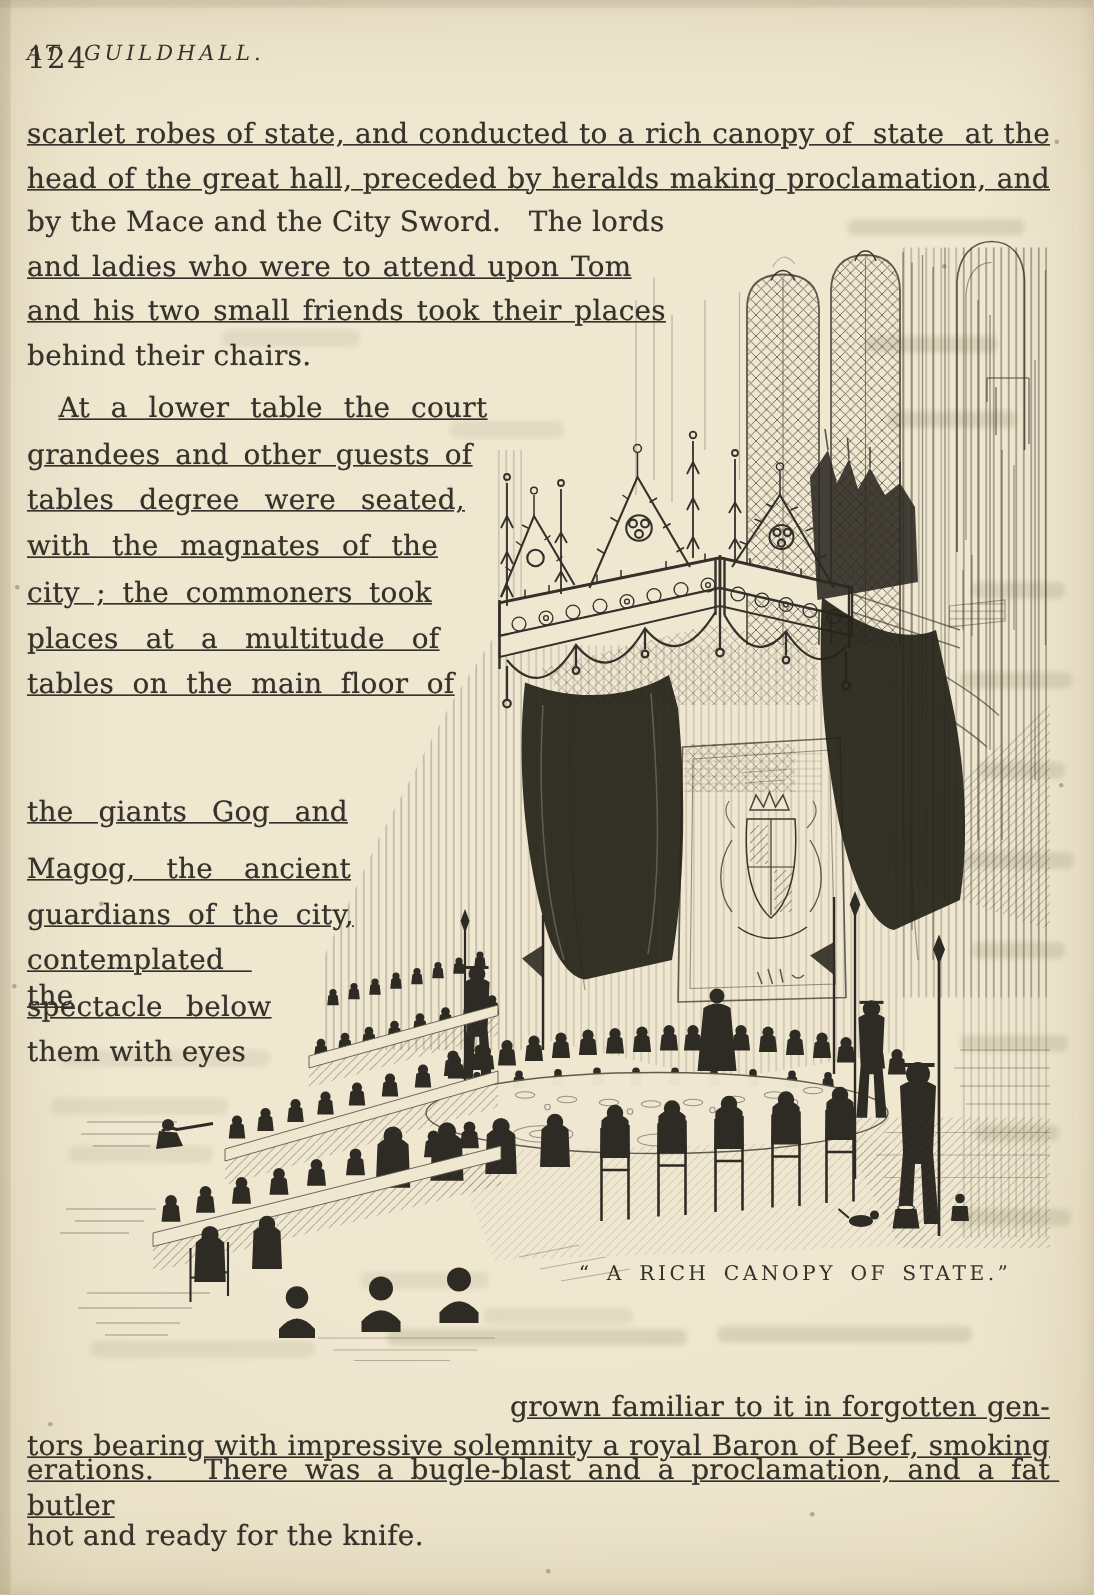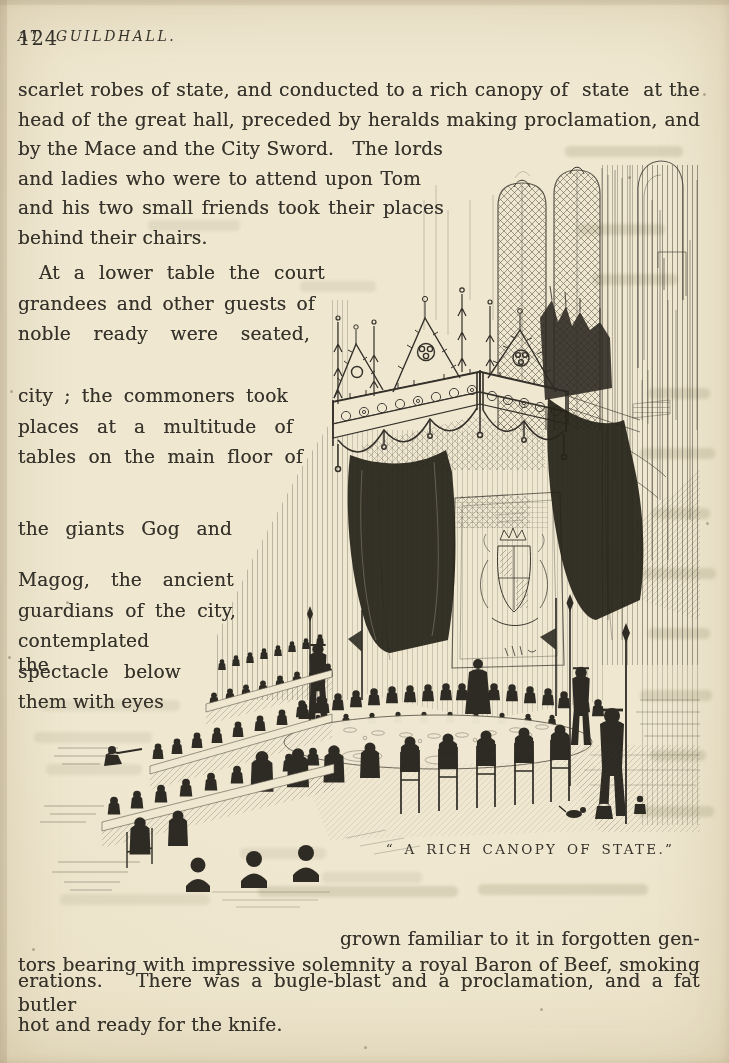--- a/index.html
+++ b/index.html
@@ -11,21 +11,21 @@
     font-family:"DejaVu Serif","Liberation Serif",serif;
     color:#35322b;
   }
   .edge-left{position:absolute;left:0;top:0;width:7px;height:100%;background:rgba(120,100,70,.14);}
   .edge-top{position:absolute;left:0;top:0;width:100%;height:5px;background:rgba(120,100,70,.10);}
   .ln{
     position:absolute; left:18px; font-size:18.6px; line-height:24px;
     white-space:pre-wrap; letter-spacing:.2px;
     text-shadow:0 0 .5px rgba(45,40,28,.55);
   }
-  .j{text-align:justify; text-align-last:justify;}
+  .j{text-align:justify; text-align-last:justify;text-decoration:underline;}
   .indent{text-indent:21px;}
   #pageno{position:absolute; left:18px; top:27px; font-size:19.5px; letter-spacing:1px;}
   #runhead{
     position:absolute; left:18px; top:28px; width:682px; text-align:left;
     font-style:italic; font-size:14px; letter-spacing:2.6px; word-spacing:7px;
   }
   #caption{
     position:absolute; left:330px; top:841px; width:400px; text-align:center;
     font-size:13.5px; letter-spacing:2.3px; word-spacing:3px;
   }
@@ -449,25 +449,26 @@
 
   <div class="ln j" style="top:78px;width:682px">scarlet robes of state, and conducted to a rich canopy of  state  at the</div>
   <div class="ln j" style="top:107.5px;width:682px">head of the great hall, preceded by heralds making proclamation, and</div>
   <div class="ln j" style="top:166.5px;width:403px">and ladies who were to attend upon Tom</div>
   <div class="ln" style="top:137px">by the Mace and the City Sword.   The lords</div>
   <div class="ln j" style="top:196px;width:426px">and his two small friends took their places</div>
   <div class="ln" style="top:225.5px">behind their chairs.</div>
 
   <div class="ln j indent" style="top:261px;width:307px">At a lower table the court</div>
   <div class="ln j" style="top:291.7px;width:297px">grandees and other guests of</div>
-  <div class="ln j" style="top:322.4px;width:292px">noble ready were seated,</div>
+  <div class="ln j" style="top:322.4px;width:292px">tables degree were seated,</div>
+  <div class="ln j" style="top:353.1px;width:274px">with the magnates of the</div>
   <div class="ln j" style="top:383.8px;width:270px">city ; the commoners took</div>
   <div class="ln j" style="top:414.5px;width:275px">places at a multitude of</div>
   <div class="ln j" style="top:445.2px;width:285px">tables on the main floor of</div>
-  <div class="ln j" style="top:517px;width:214px">the giants Gog and</div>
+  <div class="ln j" style="top:530px;width:214px">the giants Gog and</div>
   <div class="ln j" style="top:598.7px;width:218px">guardians of the city,</div>
   <div class="ln j" style="top:568px;width:216px">Magog, the ancient</div>
   <div class="ln j" style="top:629.4px;width:178px">contemplated   the</div>
   <div class="ln j" style="top:660.1px;width:163px">spectacle  below</div>
   <div class="ln" style="top:690px">them with eyes</div>
 
   <div class="ln j" style="top:927px;left:340px;width:360px">grown familiar to it in forgotten gen-</div>
   <div class="ln j" style="top:969px;width:682px">erations.   There was a bugle-blast and a proclamation, and a fat butler</div>
   <div class="ln j" style="top:953px;width:682px">tors bearing with impressive solemnity a royal Baron of Beef, smoking</div>
   <div class="ln" style="top:1013px">hot and ready for the knife.</div>

